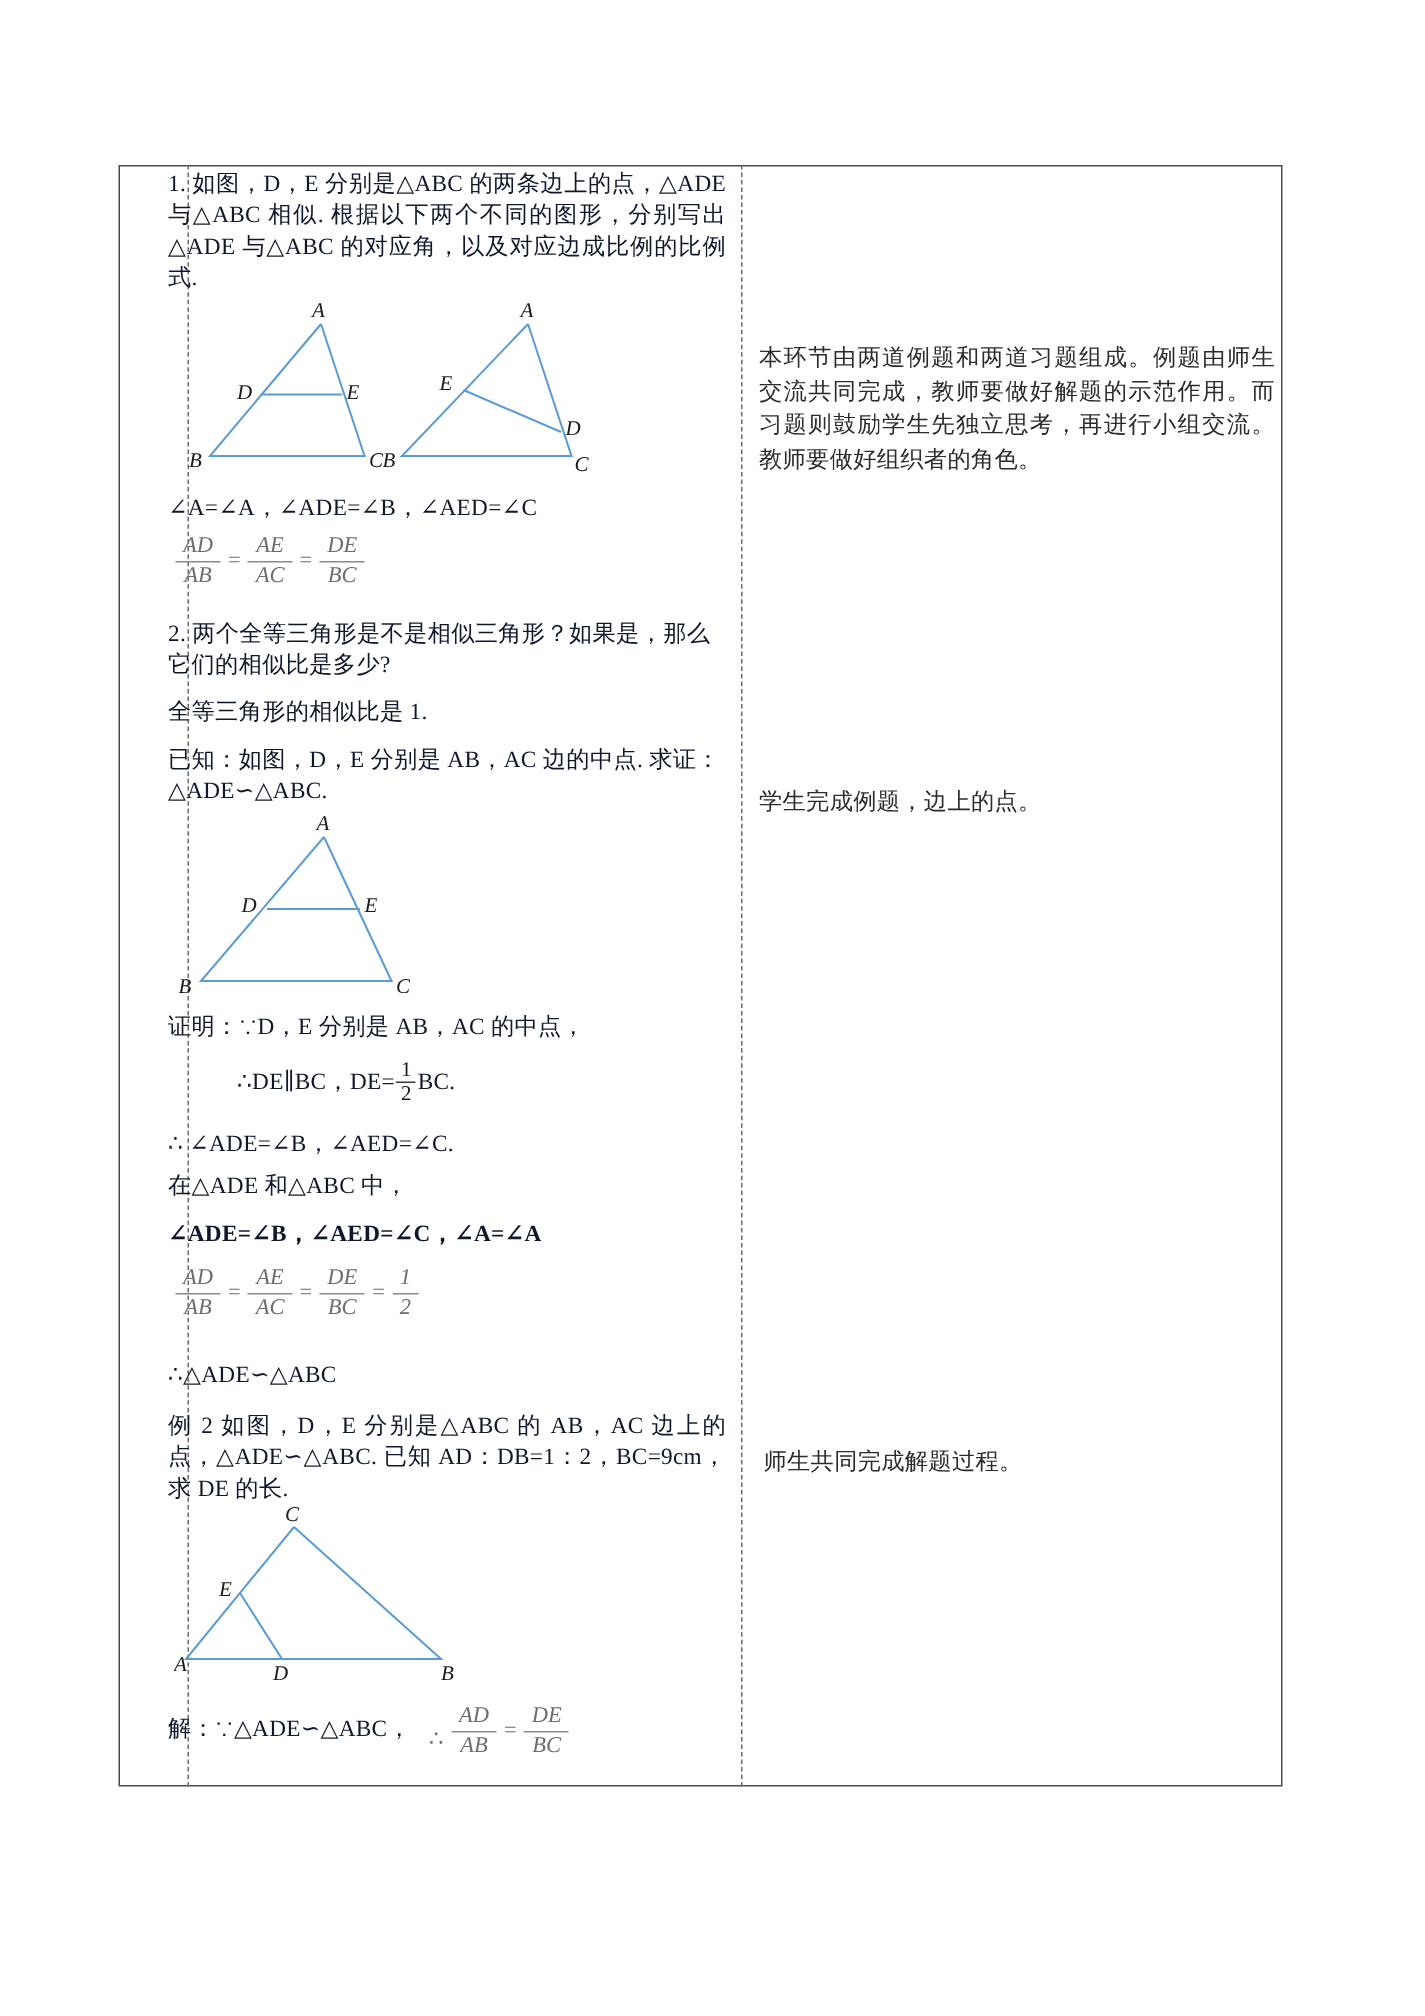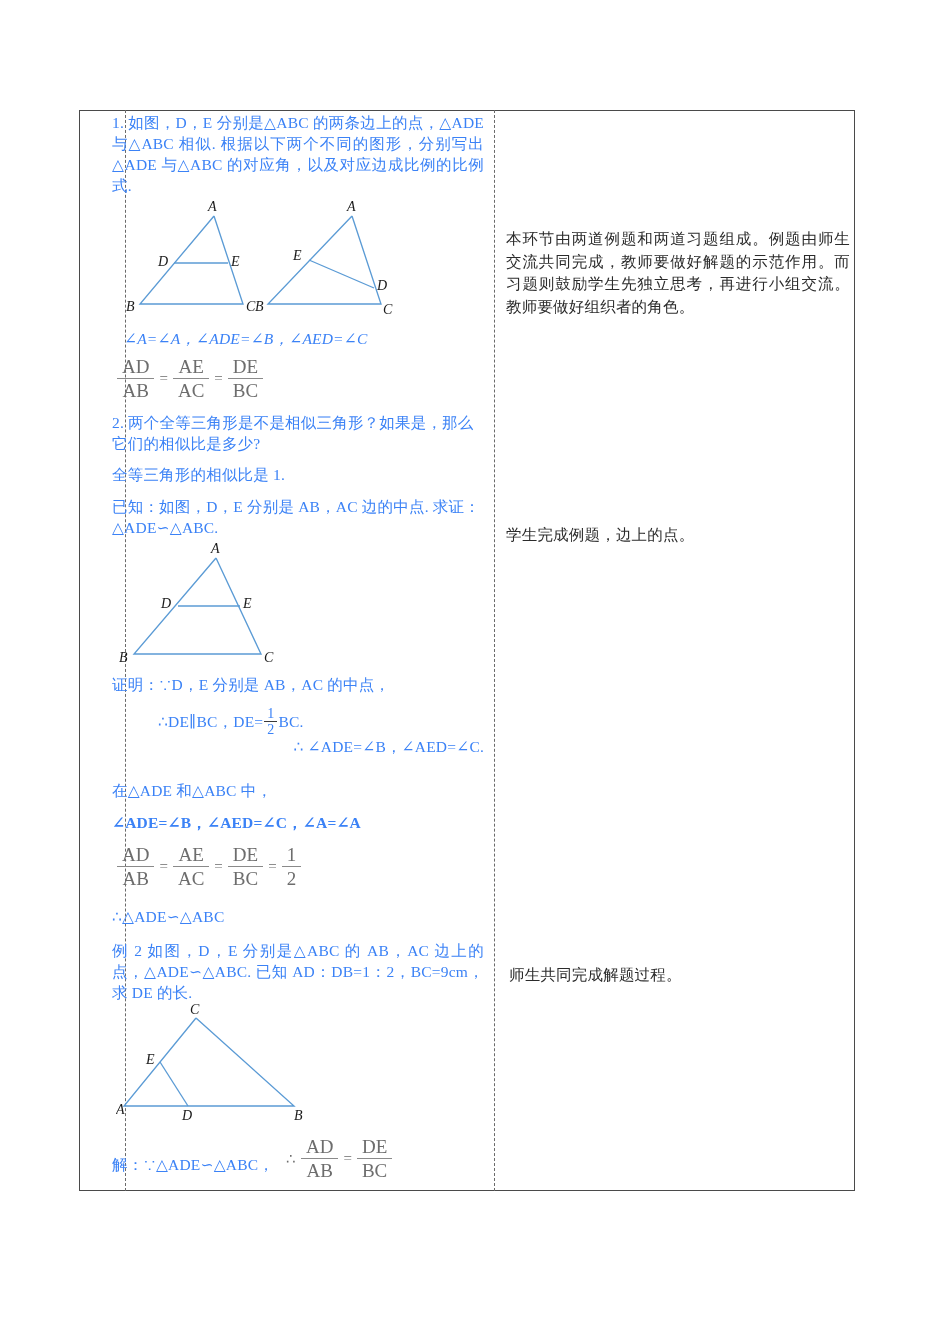--- a/index.html
+++ b/index.html
@@ -65,21 +65,21 @@
     position: absolute;
     left: 506px;
     top: 112px;
     width: 344px;
   }
 
   .cn {
     font-family: "Liberation Serif", "DejaVu Serif", serif;
     font-size: 15.5px;
     line-height: 21px;
-    color: #3b82f6;
+    color: #0f172a;
     letter-spacing: 0.2px;
   }
 
   .para {
     margin: 0;
     padding: 0;
   }
 
   .blk {
     position: absolute;
@@ -90,24 +90,25 @@
     font-size: 15.5px;
     line-height: 22.5px;
     color: #2b2b2b;
   }
 
   
   .frac {
     display: inline-block;
     vertical-align: middle;
     text-align: center;
-    font-size: 19px;
+    font-size: 15px;
     line-height: 1.12;
     color: #6d6d6d;
     margin: 0 3px;
+    font-style: italic;
   }
   .frac .num {
     display: block;
     padding: 0 5px 1px 5px;
     border-bottom: 1.1px solid #8a8a8a;
   }
   .frac .den {
     display: block;
     padding: 1px 5px 0 5px;
     text-align: center;
@@ -182,21 +183,21 @@
           <line class="geo-line" x1="193" y1="62" x2="258" y2="90"></line>
         </g>
         <text class="geo-label" x="231" y="13">A</text>
         <text class="geo-label" x="177" y="62">E</text>
         <text class="geo-label" x="261" y="92">D</text>
         <text class="geo-label" x="139" y="113">B</text>
         <text class="geo-label" x="267" y="116">C</text>
       </svg>
     </div>
 
-    <p class="cn para blk" style="top:216px; left:12px; width:372px;font-style:italic;">∠A=∠A，∠ADE=∠B，∠AED=∠C</p>
+    <p class="cn para blk" style="top:216px; left:0px; width:372px;">∠A=∠A，∠ADE=∠B，∠AED=∠C</p>
 
     <div class="blk frac-row" style="top:244px; left:2px;">
       <span class="frac">
         <span class="num">AD</span>
         <span class="den">AB</span>
       </span>
       <span class="eqsym">=</span>
       <span class="frac">
         <span class="num">AE</span>
         <span class="den">AC</span>
@@ -232,21 +233,21 @@
 
     <div class="blk cn" style="top:594px; left:0px; width:372px; display:flex; align-items:center;margin-left:46px;">
       <span>∴DE∥BC，DE=</span>
       <span class="small-frac">
         <span class="num">1</span>
         <span class="den">2</span>
       </span>
       <span>BC.</span>
     </div>
 
-    <p class="cn para blk" style="top:624px; left:0px; width:372px;text-align:right;">∴ ∠ADE=∠B，∠AED=∠C.</p>
+    <p class="cn para blk" style="top:640px; left:0px; width:372px;">∴ ∠ADE=∠B，∠AED=∠C.</p>
 
     <p class="cn para blk" style="top:668px; left:0px; width:372px;">在△ADE 和△ABC 中，</p>
 
     <p class="cn para blk" style="top:700px; left:0px; width:372px;font-weight:bold;">∠ADE=∠B，∠AED=∠C，∠A=∠A</p>
 
     <div class="blk frac-row" style="top:732px; left:2px;">
       <span class="frac">
         <span class="num">AD</span>
         <span class="den">AB</span>
       </span>
@@ -279,21 +280,21 @@
         </g>
         <text class="geo-label" x="74" y="12">C</text>
         <text class="geo-label" x="30" y="62">E</text>
         <text class="geo-label" x="0" y="112">A</text>
         <text class="geo-label" x="66" y="118">D</text>
         <text class="geo-label" x="178" y="118">B</text>
       </svg>
     </div>
 
     <div class="blk" style="top:1010px; left:0px; width:372px; height:60px;">
-      <span class="cn" style="position:absolute; left:0px; top:32px;">解：∵△ADE∽△ABC，</span>
+      <span class="cn" style="position:absolute; left:0px; top:20px;">解：∵△ADE∽△ABC，</span>
       <span class="eqsym" style="position:absolute; left:172px; top:28px;">∴</span>
       <span class="frac-row" style="position:absolute; left:186px; top:14px;">
         <span class="frac">
           <span class="num">AD</span>
           <span class="den">AB</span>
         </span>
         <span class="eqsym">=</span>
         <span class="frac">
           <span class="num">DE</span>
           <span class="den">BC</span>

